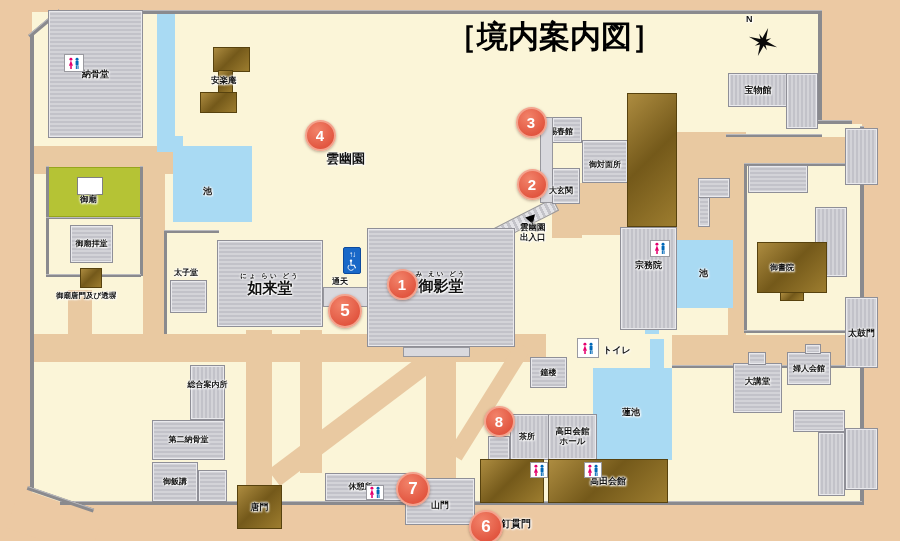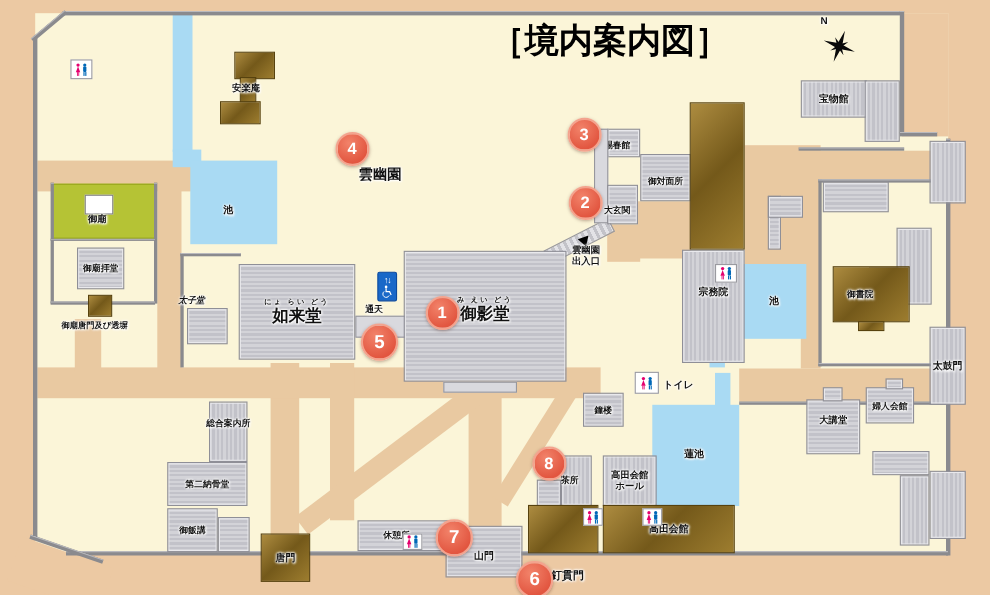--- a/index.html
+++ b/index.html
@@ -81,20 +81,23 @@
     <div class="wall" style="left: 726px; top: 134px; width: 96px; height: 3px;"></div>
     <div class="wall" style="left: 744px; top: 163px; width: 3px; height: 170px;"></div>
     <div class="wall" style="left: 744px; top: 163px; width: 118px; height: 3px;"></div>
     <div class="wall" style="left: 744px; top: 330px; width: 118px; height: 3px;"></div>
     <div class="wall" style="left: 46px; top: 166px; width: 3px; height: 110px;"></div>
     <div class="wall" style="left: 140px; top: 166px; width: 3px; height: 110px;"></div>
     <div class="wall" style="left: 46px; top: 217px; width: 95px; height: 2px;"></div>
     <div class="wall" style="left: 46px; top: 274px; width: 95px; height: 3px;"></div>
     <div class="wall" style="left: 164px; top: 230px; width: 3px; height: 104px;"></div>
     <div class="wall" style="left: 164px; top: 230px; width: 55px; height: 3px;"></div>
+    <div class="building b-gray" style="left: 48px; top: 10px; width: 95px; height: 128px;">
+      <span class="blabel" style="font-size: 9px;">納骨堂</span>
+    </div>
     <div class="building b-brown" style="left: 213px; top: 47px; width: 37px; height: 25px;"></div>
     <div class="building b-brown" style="left: 218px; top: 70px; width: 15px; height: 23px;"></div>
     <div class="building b-brown" style="left: 200px; top: 92px; width: 37px; height: 21px;"></div>
     <div class="building b-grayv" style="left: 728px; top: 73px; width: 60px; height: 34px;">
       <span class="blabel" style="font-size: 9px;">宝物館</span>
     </div>
     <div class="building b-grayv" style="left: 786px; top: 73px; width: 32px; height: 56px;"></div>
     <div class="building b-gray" style="left: 70px; top: 225px; width: 43px; height: 38px;">
       <span class="blabel" style="font-size: 8px;">御廟拝堂</span>
     </div>
@@ -127,21 +130,21 @@
     <div class="building b-gray" style="left: 748px; top: 165px; width: 60px; height: 28px;"></div>
     <div class="building b-grayv" style="left: 815px; top: 207px; width: 32px; height: 70px;"></div>
     <div class="building b-gray" style="left: 790px; top: 243px; width: 27px; height: 32px;"></div>
     <div class="building b-brown" style="left: 757px; top: 242px; width: 70px; height: 51px;">
       <span class="blabel" style="font-size: 8px; margin-left: -10px;">御書院</span>
     </div>
     <div class="building b-brown" style="left: 780px; top: 292px; width: 24px; height: 9px;"></div>
     <div class="building b-gray" style="left: 530px; top: 357px; width: 37px; height: 31px;">
       <span class="blabel" style="font-size: 8px;">鐘楼</span>
     </div>
-    <div class="building b-grayv" style="left: 510px; top: 414px; width: 28px; height: 46px;">
+    <div class="building b-grayv" style="left: 510px; top: 414px; width: 46px; height: 46px;">
       <span class="blabel" style="font-size: 8px; margin-left: -6px;">茶所</span>
     </div>
     <div class="building b-gray" style="left: 488px; top: 436px; width: 22px; height: 24px;"></div>
     <div class="building b-grayv" style="left: 548px; top: 414px; width: 49px; height: 46px;">
       <span class="blabel" style="font-size: 8.5px;">高田会館
 ホール</span>
     </div>
     <div class="building b-brown" style="left: 480px; top: 459px; width: 64px; height: 44px;"></div>
     <div class="building b-brown" style="left: 548px; top: 459px; width: 120px; height: 44px;">
       <span class="blabel" style="font-size: 9px;">高田会館</span>
@@ -262,21 +265,21 @@
       </svg>
     </div>
     <div class="arrowhead" style="left: 527px; top: 213px;"></div>
     <div class="compass" style="left: 744px; top: 22px; width: 38px; height: 40px;"><svg width="38" height="40" viewBox="-19 -20 38 40">
         <polygon points="0,-15 2.2,-2.2 15,0 2.2,2.2 0,15 -2.2,2.2 -15,0 -2.2,-2.2" fill="#0a0a0a" transform="rotate(20)"></polygon>
         <polygon points="0,-9 1.5,-1.5 9,0 1.5,1.5 0,9 -1.5,1.5 -9,0 -1.5,-1.5" fill="#0a0a0a" transform="rotate(65)"></polygon>
         <circle cx="0" cy="0" r="3.2" fill="#0a0a0a"></circle>
       </svg></div>
     <div class="slabel" style="left: 80px; top: 194px; font-size: 8.5px;">御廟</div>
     <div class="slabel" style="left: 56px; top: 291px; font-size: 7.5px;">御廟唐門及び透塀</div>
-    <div class="slabel" style="left: 162px; top: 268px; font-size: 8px; font-style: italic;">太子堂</div>
+    <div class="slabel" style="left: 174px; top: 268px; font-size: 8px;">太子堂</div>
     <div class="slabel" style="left: 211px; top: 75px; font-size: 8.5px;">安楽庵</div>
     <div class="slabel" style="left: 203px; top: 186px; font-size: 9px;">池</div>
     <div class="slabel" style="left: 326px; top: 151px; font-size: 13px;">雲幽園</div>
     <div class="slabel" style="left: 332px; top: 277px; font-size: 8px;">通天</div>
     <div class="slabel" style="left: 520px; top: 222px; font-size: 8.5px;">雲幽園
 出入口</div>
     <div class="slabel" style="left: 699px; top: 268px; font-size: 9px;">池</div>
     <div class="slabel" style="left: 603px; top: 345px; font-size: 9px;">トイレ</div>
     <div class="slabel" style="left: 622px; top: 407px; font-size: 9px;">蓮池</div>
     <div class="slabel" style="left: 501px; top: 518px; font-size: 10px;">釘貫門</div>

